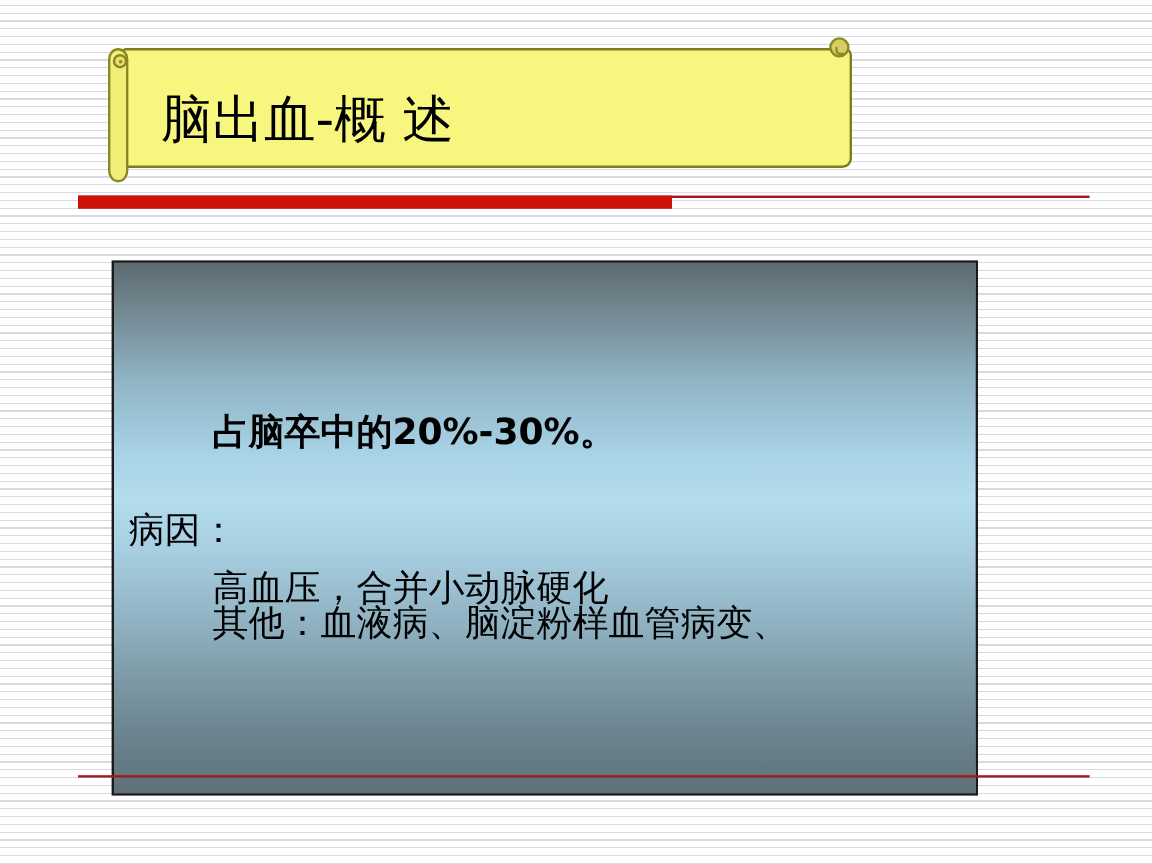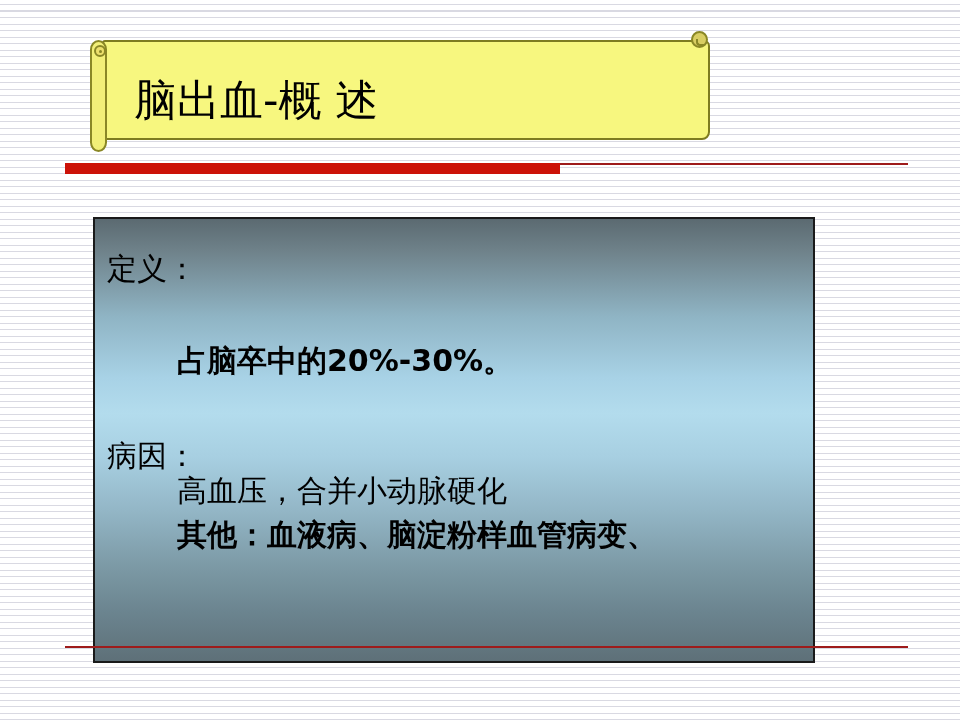--- a/index.html
+++ b/index.html
@@ -175,23 +175,23 @@
     position: absolute;
     color: #000000;
     white-space: pre;
     font-size: 30px;
     line-height: 34px;
     font-family: "DejaVu Sans", "Liberation Sans", sans-serif;
   }
   .l-def-head   { left: 12px;  top: 33px;  }
   .l-def-1      { left: 82px;  top: 82px;  }
   .l-def-2      { left: 82px;  top: 125px; font-weight: bold; }
-  .l-cause-head { left: 12px;  top: 207px; margin-top: 13px; }
+  .l-cause-head { left: 12px;  top: 207px; }
   .l-cause-1    { left: 82px;  top: 255px; }
-  .l-cause-2    { left: 82px;  top: 299px; font-weight: bold; }
+  .l-cause-2    { left: 82px;  top: 284px; }
   .l-cause-3    { left: 188px; top: 343px; }
 </style>
 </head>
 <body>
 
 <div id="slide">
 
   <div id="title-banner">
     <div class="scroll-body">
       <div id="title-text">脑出血-概 述</div>
@@ -199,21 +199,20 @@
     <div class="curl-left">
       <div class="curl-left-knob"></div>
     </div>
     <div class="curl-right-knob"></div>
   </div>
 
   <div id="rule-thin-top"></div>
   <div id="rule-thick-top"></div>
 
   <div id="content-box">
-    <div class="body-line l-def-head">定义：</div>
     <div class="body-line l-def-2">占脑卒中的20%-30%。</div>
 
     <div class="body-line l-cause-head">病因：</div>
     <div class="body-line l-cause-1">高血压，合并小动脉硬化</div>
     <div class="body-line l-cause-2">其他：血液病、脑淀粉样血管病变、</div>
   </div>
 
   <div id="rule-thin-bottom"></div>
 
 </div>

